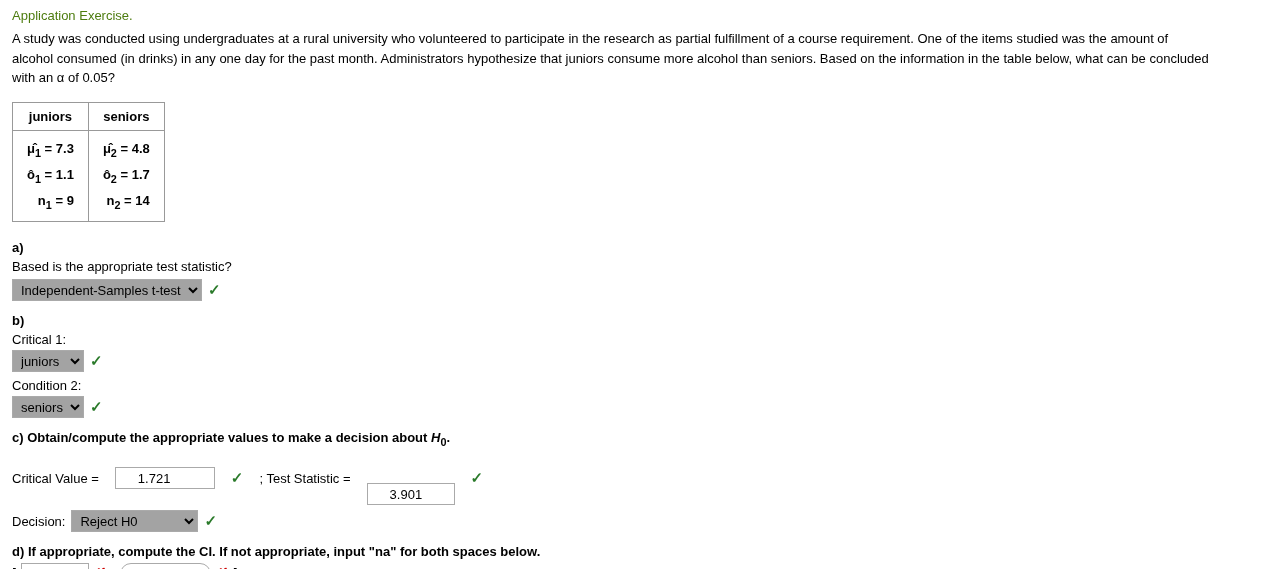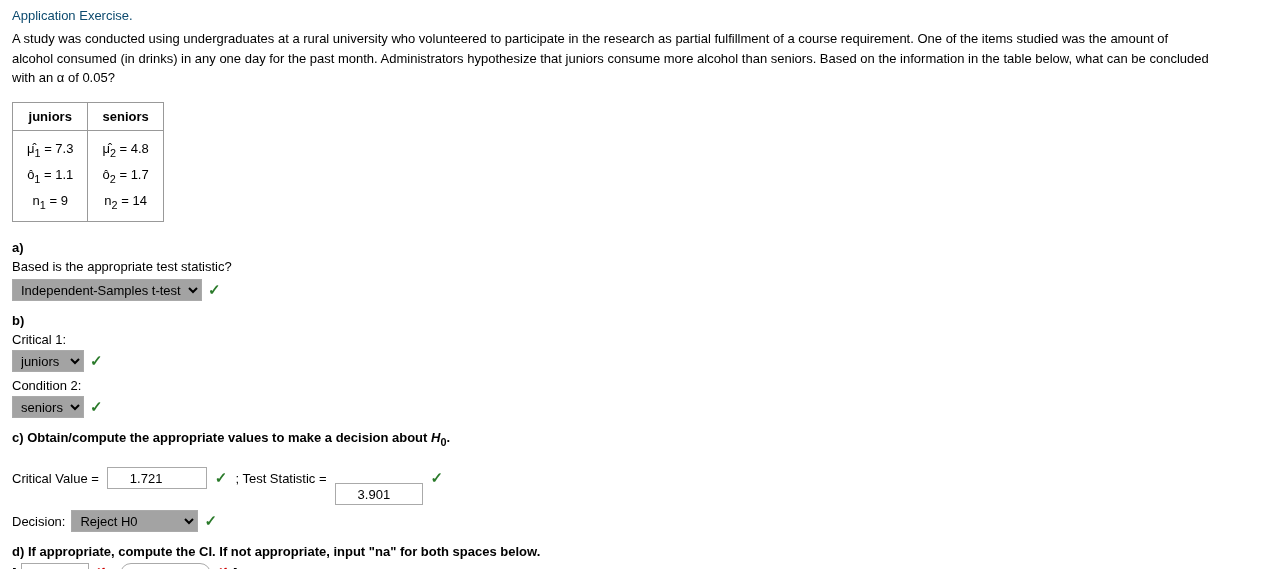--- a/index.html
+++ b/index.html
@@ -5,39 +5,40 @@
     * { box-sizing: border-box; margin: 0; padding: 0; }
     body {
       font-family: Arial, sans-serif;
       font-size: 13px;
       background: #fff;
       color: #000;
       padding: 8px 12px;
     }
     .title-line {
       font-size: 13px;
-      color: #0c4a6e;
+      color: #4d7c0f;
       margin-bottom: 6px;
     }
     .intro-text {
       font-size: 13px;
       line-height: 1.5;
       margin-bottom: 14px;
       max-width: 1200px;
     }
     .data-table {
       border-collapse: collapse;
       margin-bottom: 18px;
     }
     .data-table th, .data-table td {
       border: 1px solid #999;
       padding: 6px 14px;
-      text-align: center;
+      text-align: right;
       vertical-align: top;
       font-size: 13px;
+      font-weight: bold;
     }
     .data-table th {
       font-weight: bold;
       text-align: center;
     }
     .data-table td {
       line-height: 1.8;
     }
     .section {
       margin-bottom: 12px;
@@ -89,21 +90,21 @@
     }
     .bracket { font-size: 14px; }
     .part-label {
       font-weight: bold;
       margin-bottom: 4px;
       margin-top: 10px;
     }
     .critical-row {
       display: flex;
       align-items: center;
-      gap: 8px;
+      gap: 16px;
       margin-bottom: 5px;
     }
   </style>
 </head>
 <body>
 
 <div class="title-line">Application Exercise.</div>
 
 <p class="intro-text">A study was conducted using undergraduates at a rural university who volunteered to participate in the research as partial fulfillment of a course requirement.  One of the items studied was the amount of alcohol consumed (in drinks) in any one day for the past month.  Administrators hypothesize that juniors consume more alcohol than seniors.  Based on the information in the table below, what can be concluded with an α of 0.05?</p>
 

